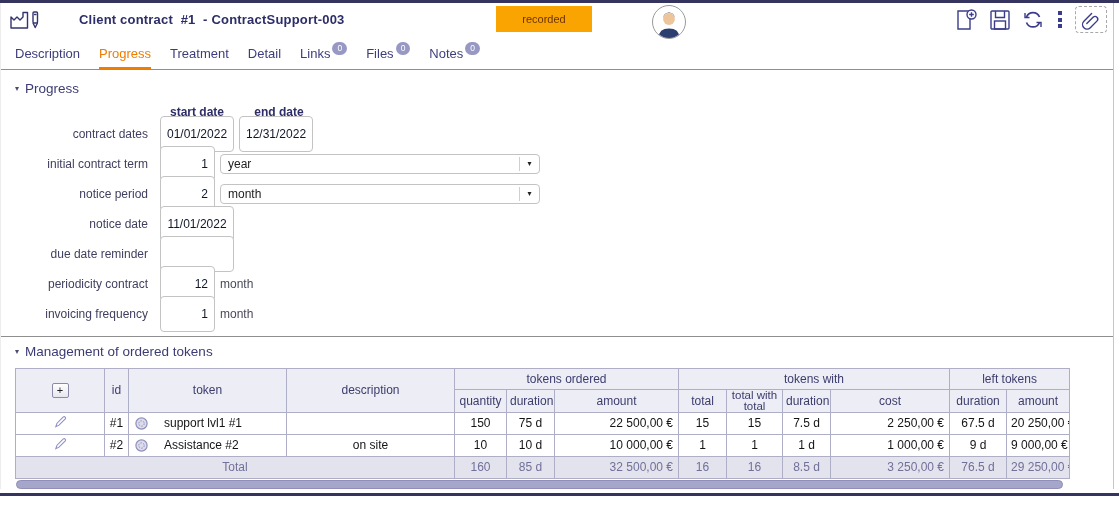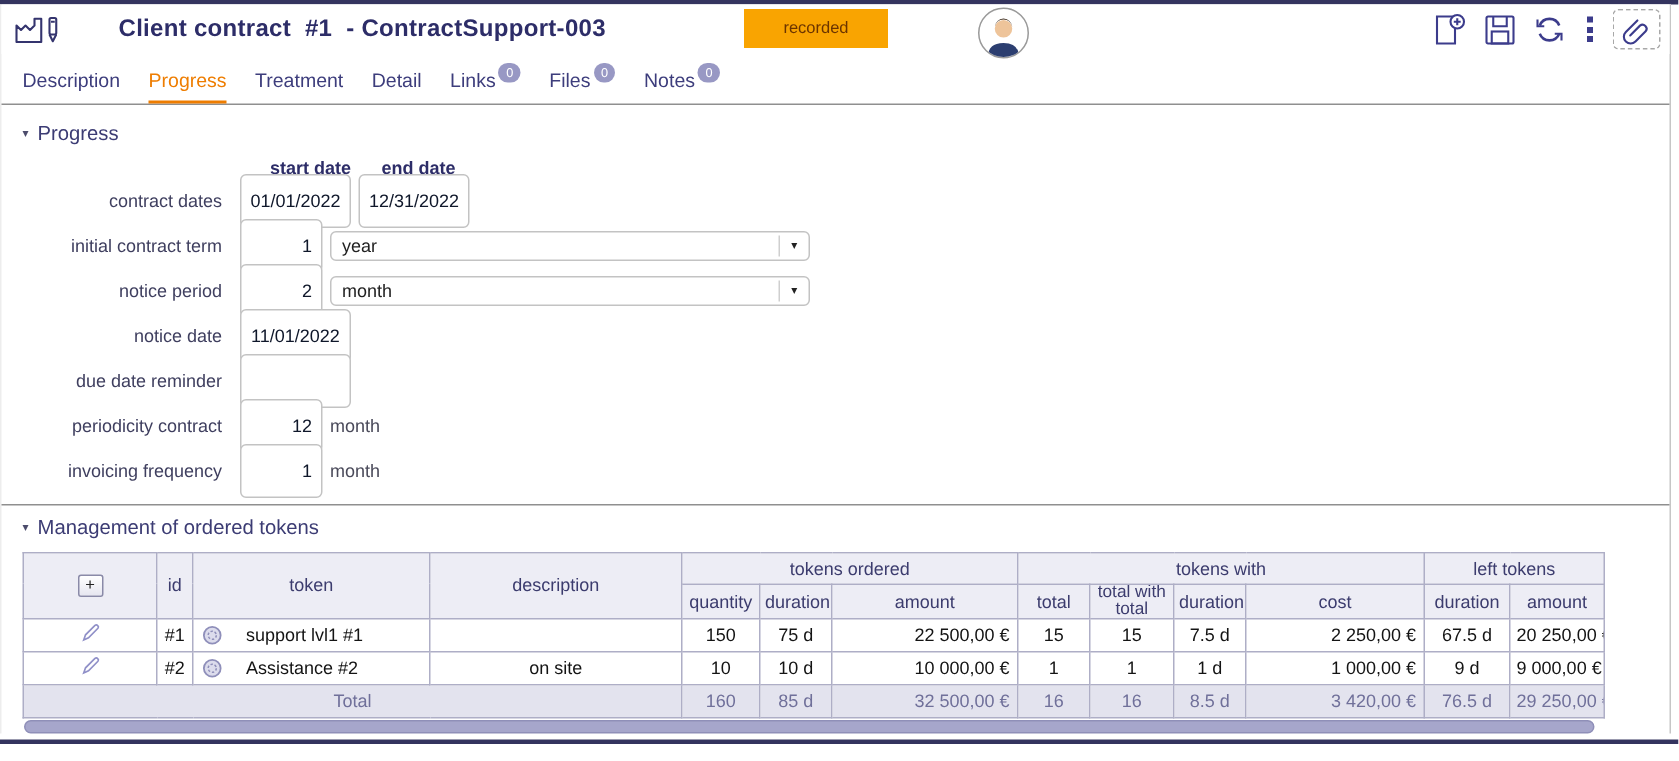--- a/index.html
+++ b/index.html
@@ -7,21 +7,21 @@
   body { width:1119px; height:507px; overflow:hidden;
          font-family:"Liberation Sans", sans-serif; }
   .page { width:1119px; height:507px; position:relative; }
   .topline { height:3px; background:#34345f; width:1119px; }
   .bottomline { height:3px; background:#34345f; width:1119px; margin-top:4px; }
   .content { width:1114px; border-right:1px solid #c6c6c6; border-left:1px solid #ededed; background:#fff; }
 
   
   header { height:33px; position:relative; display:flex; align-items:center; background:#fff; }
   .app-icon { margin-left:8px; display:flex; }
-  h1.title { font-size:16px; font-weight:bold; color:#2d2d68; margin:0 0 0 36px; white-space:pre; letter-spacing:.2px; }
+  h1.title { font-size:13px; font-weight:bold; color:#2d2d68; margin:0 0 0 36px; white-space:pre; letter-spacing:.2px; }
   .badge-recorded { position:absolute; left:495px; top:3px; width:96px; height:26px; background:#f9a401;
                     color:#6b3400; font-size:11px; display:flex; align-items:center; justify-content:center; }
   .avatar { position:absolute; left:651px; top:2px; width:34px; height:34px; border-radius:50%;
             border:1px solid #9a9a9a; overflow:hidden; background:#fff; cursor:pointer; z-index:3; }
   .actions { position:absolute; right:6px; top:0; height:33px; display:flex; align-items:center; gap:10px; }
   .hicon { display:flex; align-items:center; justify-content:center; cursor:pointer; }
   .kebab { display:flex; flex-direction:column; gap:2.5px; padding:0 3px; }
   .kebab i { width:4px; height:4px; background:#3c3c8c; display:block; }
   .attach-box { width:32px; height:27px; border:1px dashed #a8a8a8; border-radius:4px;
                 display:flex; align-items:center; justify-content:center; cursor:pointer; }
@@ -35,21 +35,21 @@
   .sep { border-bottom:1px solid #8f8f8f; }
 
   
   section.progress { padding:11px 14px 0 14px; }
   .section-header { display:flex; align-items:center; gap:6px; font-size:13.5px; color:#3c3c74; cursor:pointer; }
   .section-header .tri { font-size:8px; color:#4c4c6c; }
   .form { margin-top:9px; font-size:12px; }
   .frow { display:flex; align-items:center; margin-bottom:10px; height:20px; }
   .frow.heads { height:15px; margin-bottom:4px; font-weight:bold; color:#2d2d68; }
   .flabel { width:133px; text-align:right; margin-right:12px; color:#3f3f5f; }
-  .colhead-start { width:74px; text-align:right; margin-right:5px; }
+  .colhead-start { width:74px; text-align:center; margin-right:5px; }
   .colhead-end { width:80px; text-align:center; }
   .inp { height:36px; border:1px solid #c3c3c3; border-radius:4px; background:#fff; color:#0f172a;
          font-family:"Liberation Sans", sans-serif; font-size:12px; padding:0 6px; outline:none; }
   .inp.date { width:74px; text-align:center; margin-right:5px; }
   .inp.num { width:55px; text-align:right; }
   .combo { margin-left:5px; width:320px; height:20px; border:1px solid #c3c3c3; border-radius:4px;
            display:flex; align-items:center; background:#fff; cursor:pointer;gap:11px; }
   .combo-value { flex:1; padding-left:7px; color:#222; }
   .combo-btn { width:20px; height:14px; border-left:1px solid #cfcfcf; display:flex; align-items:center;
                justify-content:center; font-size:8px; color:#222; }
@@ -320,21 +320,21 @@
         </tr>
 
         <tr class="total">
           <td colspan="4" class="ctr">Total</td>
           <td class="ctr">160</td>
           <td class="ctr">85 d</td>
           <td class="rgt">32 500,00 €</td>
           <td class="ctr">16</td>
           <td class="ctr">16</td>
           <td class="ctr">8.5 d</td>
-          <td class="rgt">3 420,00 €</td>
+          <td class="rgt">3 250,00 €</td>
           <td class="ctr">76.5 d</td>
           <td class="rgt">29 250,00 €</td>
         </tr>
       </tbody>
         </table>
 
       <div class="hscroll">
         <div class="hthumb"></div>
       </div>
     </section>

